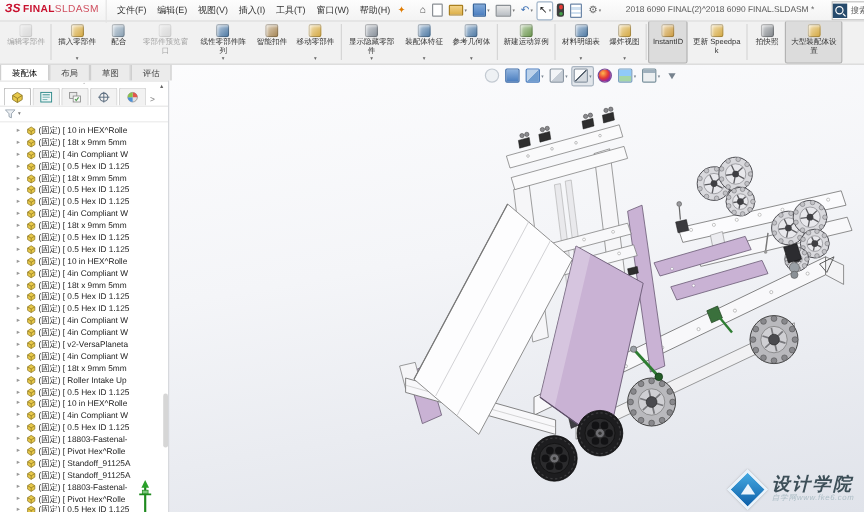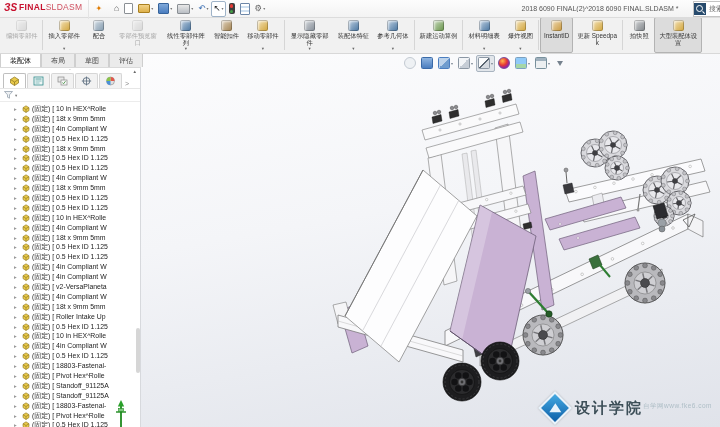--- a/index.html
+++ b/index.html
@@ -92,33 +92,42 @@
   .tree-upscroll{position:absolute;right:3px;top:1px;font-size:4.5px;color:#666;}
   .panel-scroll{position:absolute;right:0px;top:260px;width:4px;height:45px;background:#d6d6d6;border-radius:2px;z-index:11;}
   
   .triad{position:absolute;left:113px;top:399px;z-index:12;}
   
   .wm{position:absolute;right:8px;bottom:7px;display:flex;align-items:center;gap:8px;z-index:7;}
   .wm-d{width:20px;height:20px;transform:rotate(45deg);background:linear-gradient(135deg,#45aae2,#0d5fa8);
     border:2px solid #e9f3fb;box-shadow:0 0 2px rgba(0,0,0,.25);position:relative;flex:none;}
   .wm-d::after{content:"";position:absolute;left:4px;top:5px;border-left:6px solid transparent;border-right:6px solid transparent;
     border-bottom:9px solid #eaf4fc;transform:rotate(-45deg);}
-  .wm-text{display:flex;flex-direction:row;line-height:1;}
+  .wm-text{display:flex;flex-direction:column;line-height:1;font-style:italic;}
   .wm-title{font-family:"DejaVu Serif","Liberation Serif",serif;font-weight:bold;font-size:15px;color:#3d4f58;letter-spacing:2px;}
   .wm-sub{font-size:6.5px;color:#aebec6;margin-top:2px;letter-spacing:.5px;}
 </style>
 </head>
 <body>
 
 <div class="titlebar">
   <div class="brand">
     <span class="brand-glyph">ЗS</span>
     <span class="brand-bold">FINAL</span>
       <span class="brand-light">SLDASM</span>
   </div>
+  <ul class="menubar" id="menubar">
+      <li>文件(F)</li>
+      <li>编辑(E)</li>
+      <li>视图(V)</li>
+      <li>插入(I)</li>
+      <li>工具(T)</li>
+      <li>窗口(W)</li>
+      <li>帮助(H)</li>
+    </ul>
   <span class="pin">✦</span>
   <div class="qa" id="qa">
       <span class="qa-cell">
         <span class="qa-glyph" style="color: rgb(85, 85, 85);">⌂</span>
       </span>
       <span class="qa-cell">
         <span class="chip chip-doc"></span>
       </span>
       <span class="qa-cell">
         <span class="chip chip-folder"></span>

